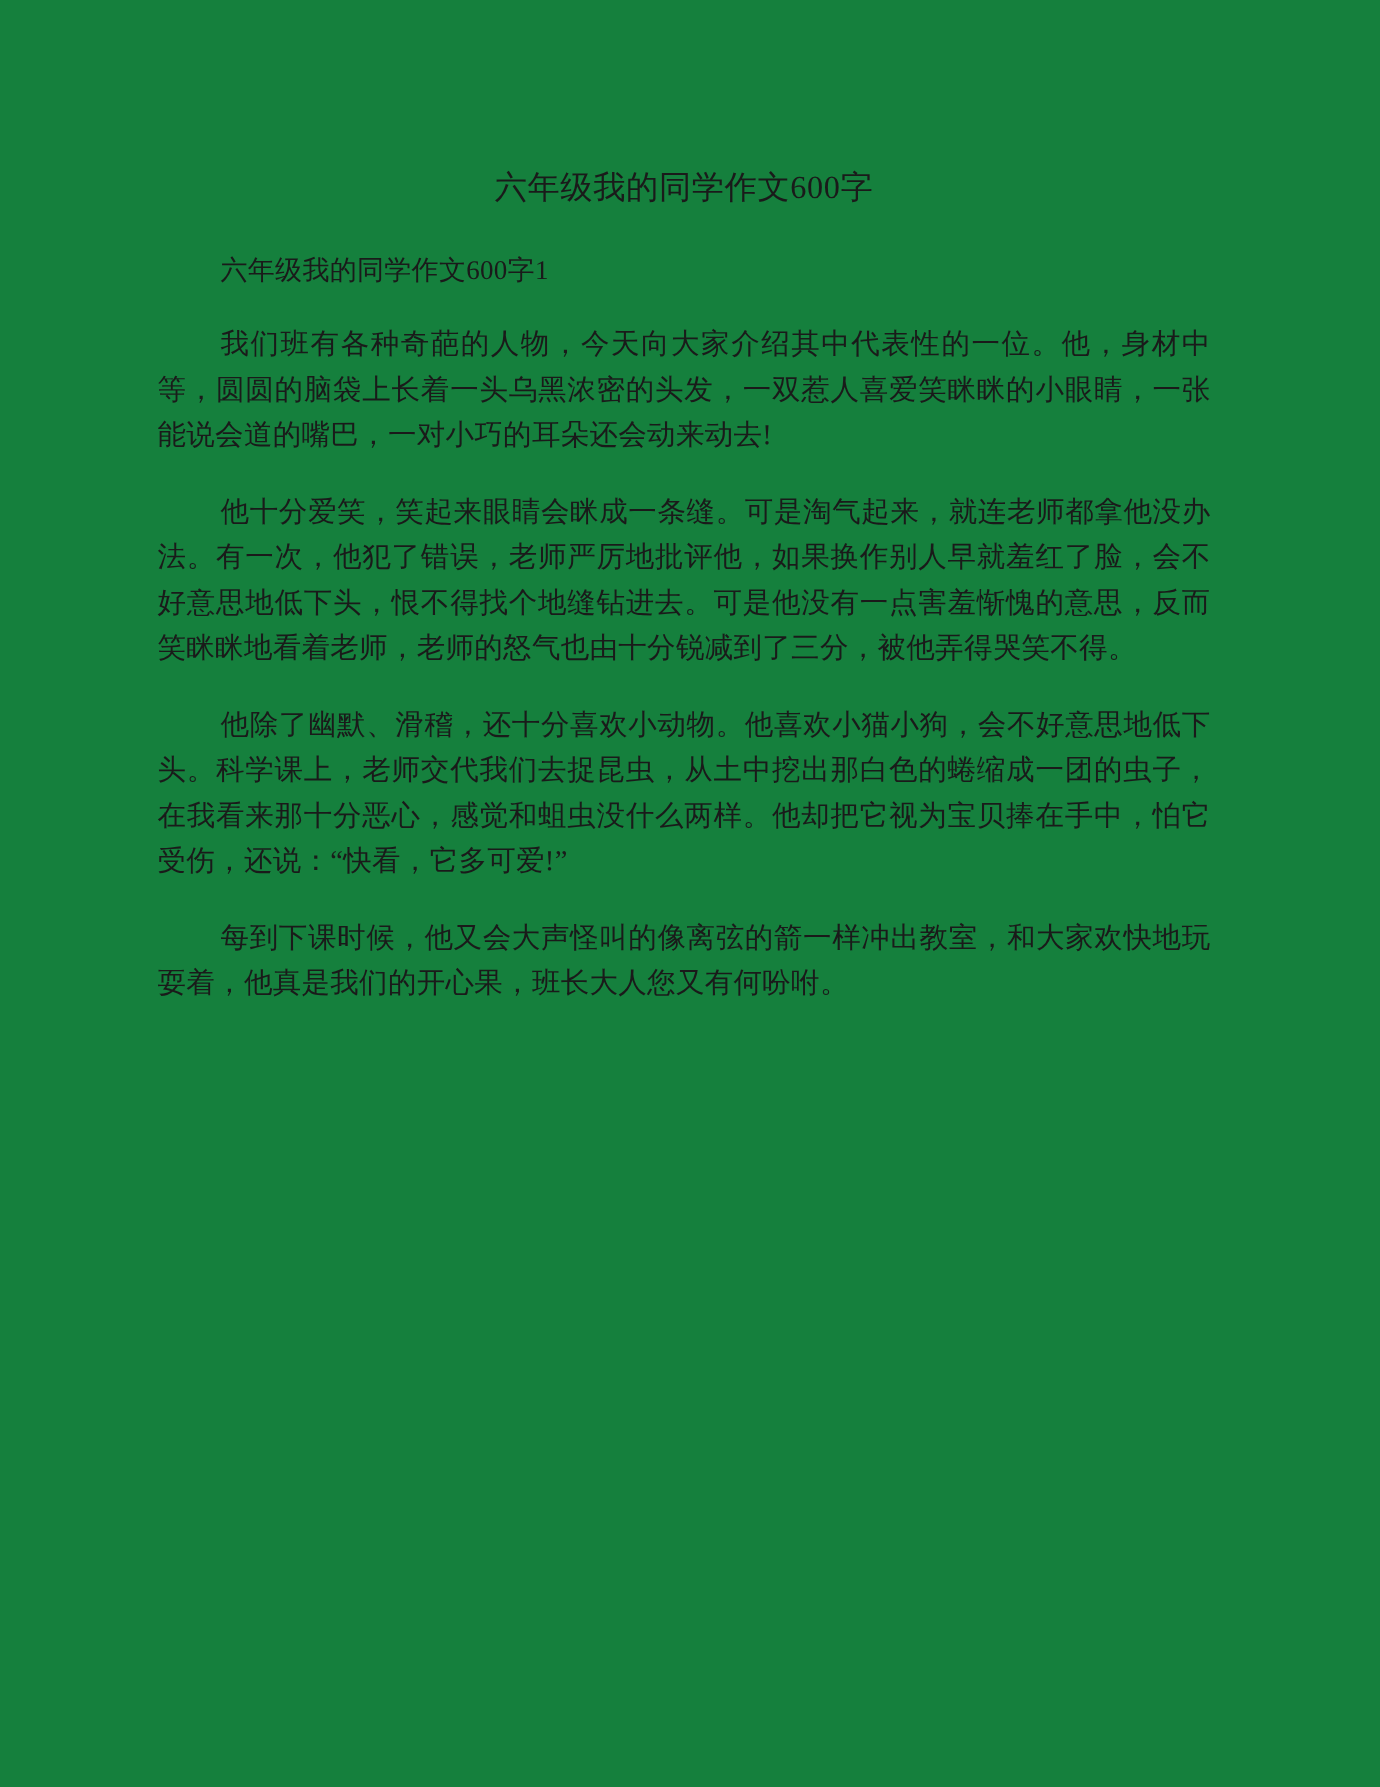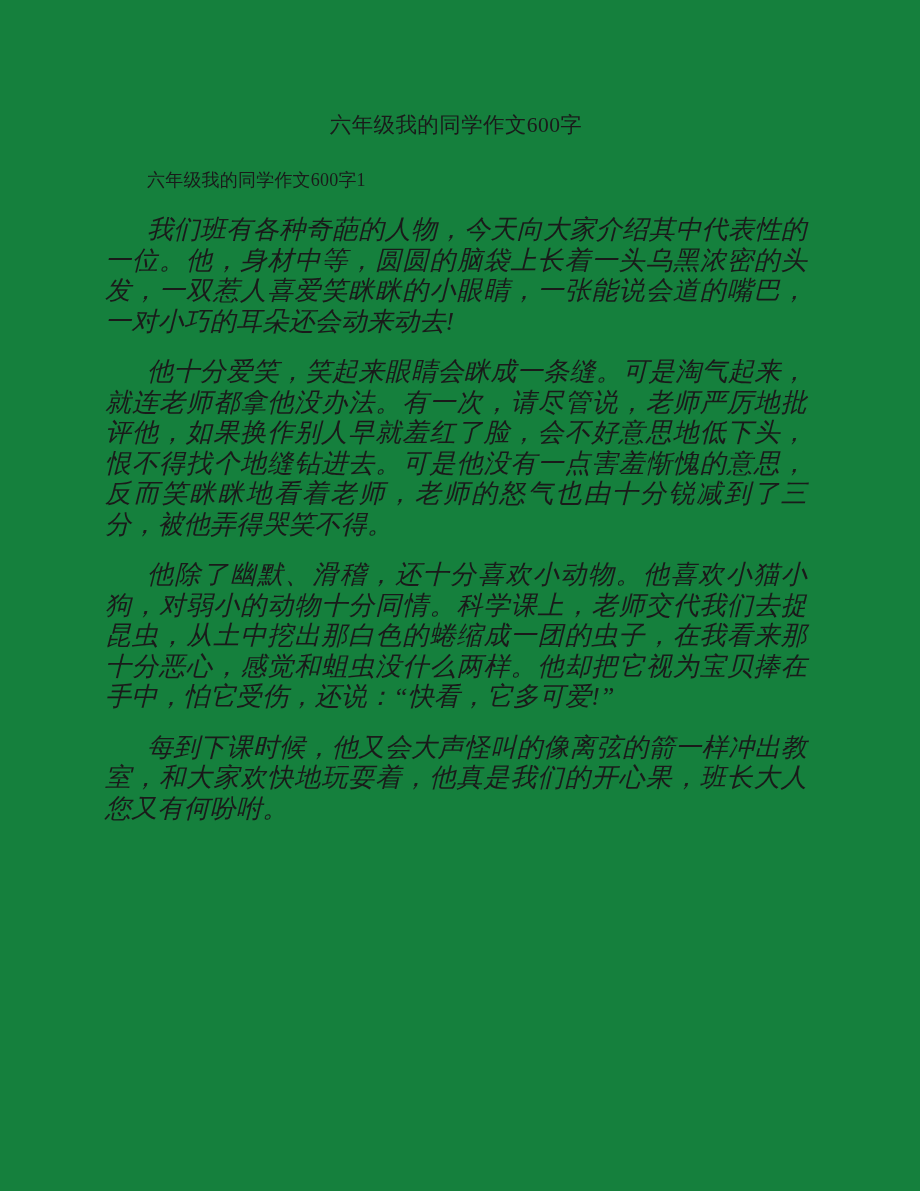--- a/index.html
+++ b/index.html
@@ -43,48 +43,47 @@
     font-size: 18px;
     line-height: 30px;
     margin: 0;
     padding-top: 25px;
     text-indent: 42px;
     font-weight: normal;
     letter-spacing: 0.2px;
     color: #1a1a1a;
   }
   .para {
-    font-size: 26px;
+    font-size: 19px;
     line-height: 30.5px;
     margin: 0;
     padding-top: 20px;
     text-indent: 42px;
     text-align: justify;
     text-justify: inter-ideograph;
     letter-spacing: 0.2px;
     color: #1a1a1a;
     word-break: break-all;
-    font-style: italic;
   }
 </style>
 </head>
 <body>
 
 <div class="page">
   <div class="content">
 
     <h1 class="doc-title">六年级我的同学作文600字</h1>
 
     <h2 class="subheading">六年级我的同学作文600字1</h2>
 
     <p class="para">我们班有各种奇葩的人物，今天向大家介绍其中代表性的一位。他，身材中等，圆圆的脑袋上长着一头乌黑浓密的头发，一双惹人喜爱笑眯眯的小眼睛，一张能说会道的嘴巴，一对小巧的耳朵还会动来动去!</p>
 
-    <p class="para">他十分爱笑，笑起来眼睛会眯成一条缝。可是淘气起来，就连老师都拿他没办法。有一次，请尽管说，老师严厉地批评他，如果换作别人早就羞红了脸，会不好意思地低下头，恨不得找个地缝钻进去。可是他没有一点害羞惭愧的意思，反而笑眯眯地看着老师，老师的怒气也由十分锐减到了三分，被他弄得哭笑不得。</p>
+    <p class="para">他十分爱笑，笑起来眼睛会眯成一条缝。可是淘气起来，就连老师都拿他没办法。有一次，他犯了错误，老师严厉地批评他，如果换作别人早就羞红了脸，会不好意思地低下头，恨不得找个地缝钻进去。可是他没有一点害羞惭愧的意思，反而笑眯眯地看着老师，老师的怒气也由十分锐减到了三分，被他弄得哭笑不得。</p>
 
 
-    <p class="para">他除了幽默、滑稽，还十分喜欢小动物。他喜欢小猫小狗，对弱小的动物十分同情。科学课上，老师交代我们去捉昆虫，从土中挖出那白色的蜷缩成一团的虫子，在我看来那十分恶心，感觉和蛆虫没什么两样。他却把它视为宝贝捧在手中，怕它受伤，还说：“快看，它多可爱!”</p>
+    <p class="para">他除了幽默、滑稽，还十分喜欢小动物。他喜欢小猫小狗，会不好意思地低下头。科学课上，老师交代我们去捉昆虫，从土中挖出那白色的蜷缩成一团的虫子，在我看来那十分恶心，感觉和蛆虫没什么两样。他却把它视为宝贝捧在手中，怕它受伤，还说：“快看，它多可爱!”</p>
 
     <p class="para">每到下课时候，他又会大声怪叫的像离弦的箭一样冲出教室，和大家欢快地玩耍着，他真是我们的开心果，班长大人您又有何吩咐。</p>
 
 
 
   </div>
 </div>
 
 </body></html>

